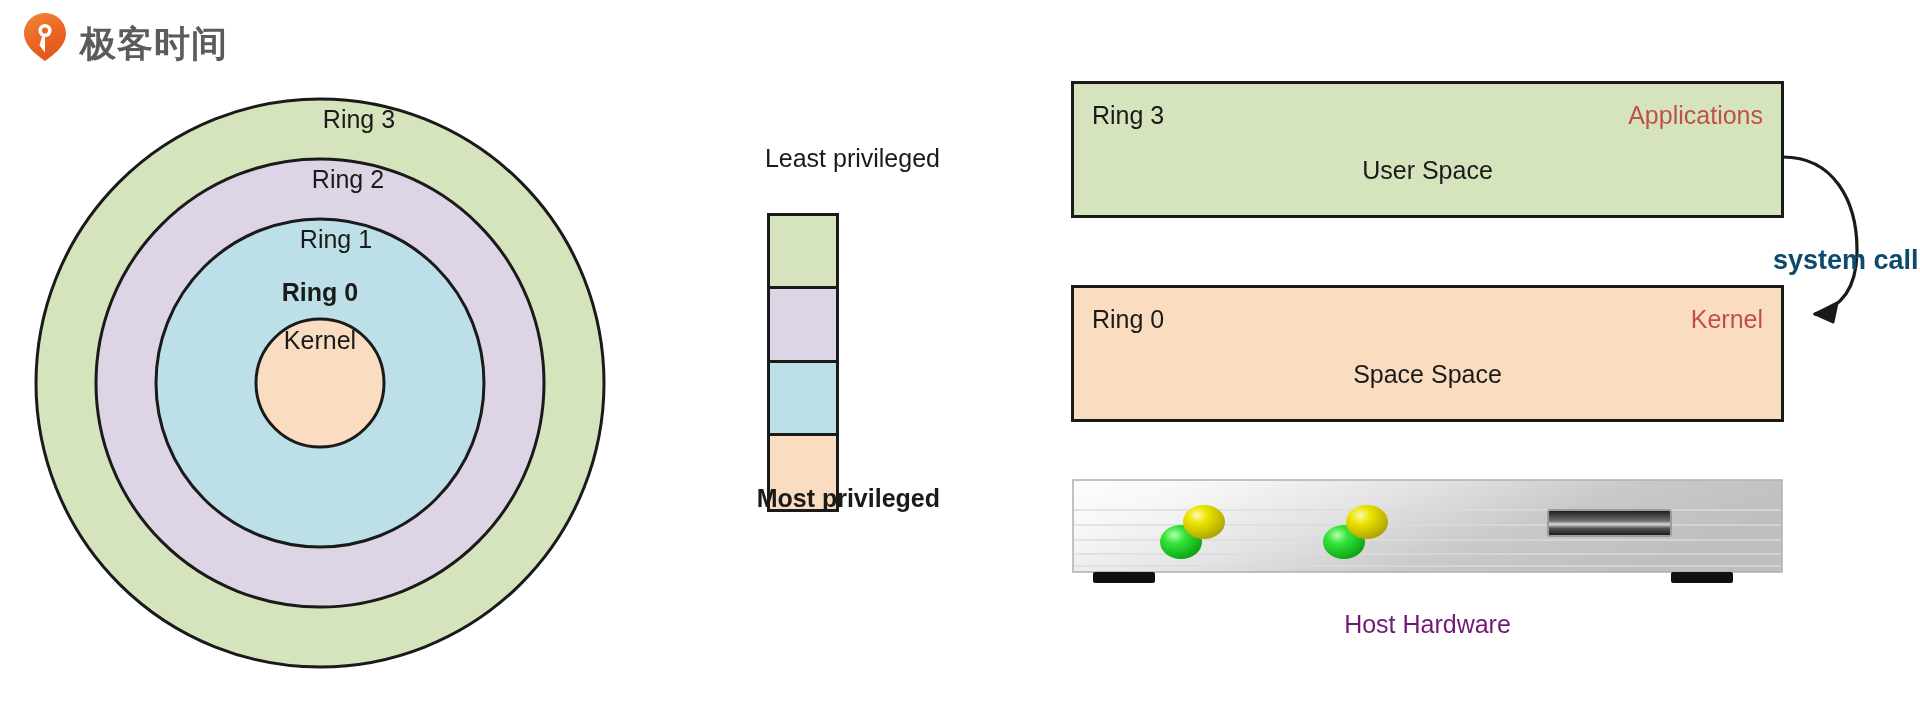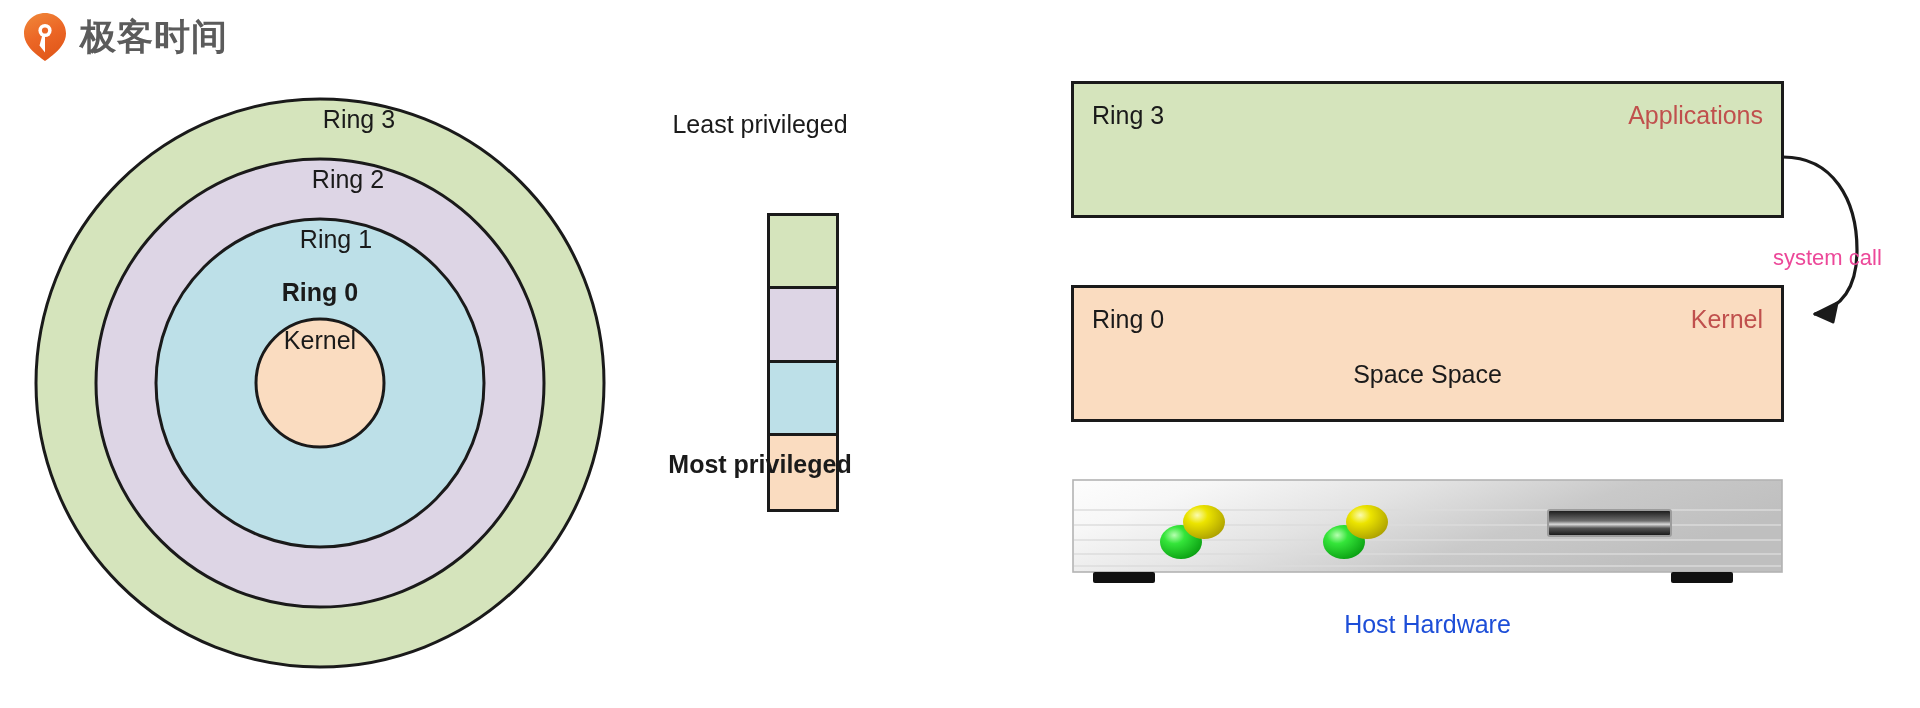--- a/index.html
+++ b/index.html
@@ -7,42 +7,42 @@
   body{
     width:1920px;height:708px;
     background:#ffffff;
     font-family:"Liberation Sans","DejaVu Sans",sans-serif;
     overflow:hidden;
     position:relative;
   }
   .stage{position:absolute;left:0;top:0;width:1920px;height:708px;}
 
   
-  .logo{position:absolute;left:22px;top:12px;display:flex;align-items:center;gap:12px;}
+  .logo{position:absolute;left:22px;top:12px;display:flex;align-items:flex-end;gap:12px;}
   .logo-mark{width:46px;height:50px;flex:0 0 auto;}
   .logo-text{
     font-size:36px;font-weight:700;color:#5b5b5b;
     letter-spacing:1px;line-height:1;
     font-family:"DejaVu Sans","Liberation Sans",sans-serif;
   }
 
   
   .rings{position:absolute;left:33px;top:96px;width:574px;height:574px;}
   .rings svg{display:block;}
   .ring-label{
     font-family:"Liberation Sans","DejaVu Sans",sans-serif;
     font-size:25px;fill:#1a1a1a;
   }
   .ring-label.bold{font-weight:700;font-size:25px;}
 
   
   .legend{position:absolute;left:580px;top:100px;width:360px;height:430px;}
   .legend-cap{
-    position:absolute;left:0;width:360px;text-align:center;
-    font-size:25px;color:#1a1a1a;white-space:nowrap;
+    position:absolute;left:0;width:360px;text-align:right;
+    font-size:25px;color:#1a1a1a;white-space:nowrap;margin-top:34px;
   }
   .legend-cap.top{top:10px;}
   .legend-cap.bottom{top:350px;font-weight:bold;}
   .legend-bar{
     position:absolute;left:187px;top:113px;width:72px;height:299px;
     border:3px solid #1a1a1a;box-sizing:border-box;
     display:flex;flex-direction:column;
   }
   .legend-seg{flex:1 1 25%;border-bottom:3px solid #1a1a1a;box-sizing:border-box;}
   .legend-seg:last-child{border-bottom:none;}
@@ -64,28 +64,28 @@
     font-size:25px;white-space:nowrap;
   }
   .box-space{
     position:absolute;left:0;right:0;top:72px;
     text-align:center;font-size:25px;color:#1a1a1a;
   }
 
   .syscall-svg{position:absolute;left:700px;top:0px;}
   .syscall-label{
     position:absolute;left:702px;top:185px;
-    font-size:22px;color:#ec4899;white-space:nowrap;
+    font-size:27px;color:#0c4a6e;white-space:nowrap;font-weight:bold;
   }
 
   
   .hardware{position:absolute;left:0px;top:418px;width:713px;height:130px;}
   .hw-label{
     position:absolute;left:0;top:132px;width:713px;text-align:center;
-    font-size:25px;color:#1d4ed8;
+    font-size:25px;color:#701a75;
   }
 </style>
 </head>
 <body>
 
 <div class="stage">
 
   <div class="logo">
     <span class="logo-mark">
       <svg width="46" height="50" viewBox="0 0 46 50">
@@ -129,20 +129,21 @@
       <div class="legend-seg" style="background:#fadcc0"></div>
     </div>
     <div class="legend-cap bottom">Most privileged</div>
   </div>
 
   <div class="panel">
 
     <div class="space-box user" style="background:#d5e4bc">
       <span class="box-ring">Ring 3</span>
       <span class="box-role" style="color:#c0504d">Applications</span>
+      <span class="box-space">User Space</span>
     </div>
 
     <div class="space-box kernel" style="background:#fadcc0">
       <span class="box-ring">Ring 0</span>
       <span class="box-role" style="color:#c0504d">Kernel</span>
       <span class="box-space">Space Space</span>
     </div>
 
     <span class="syscall-svg">
       <svg width="130" height="320" viewBox="0 0 130 320">

